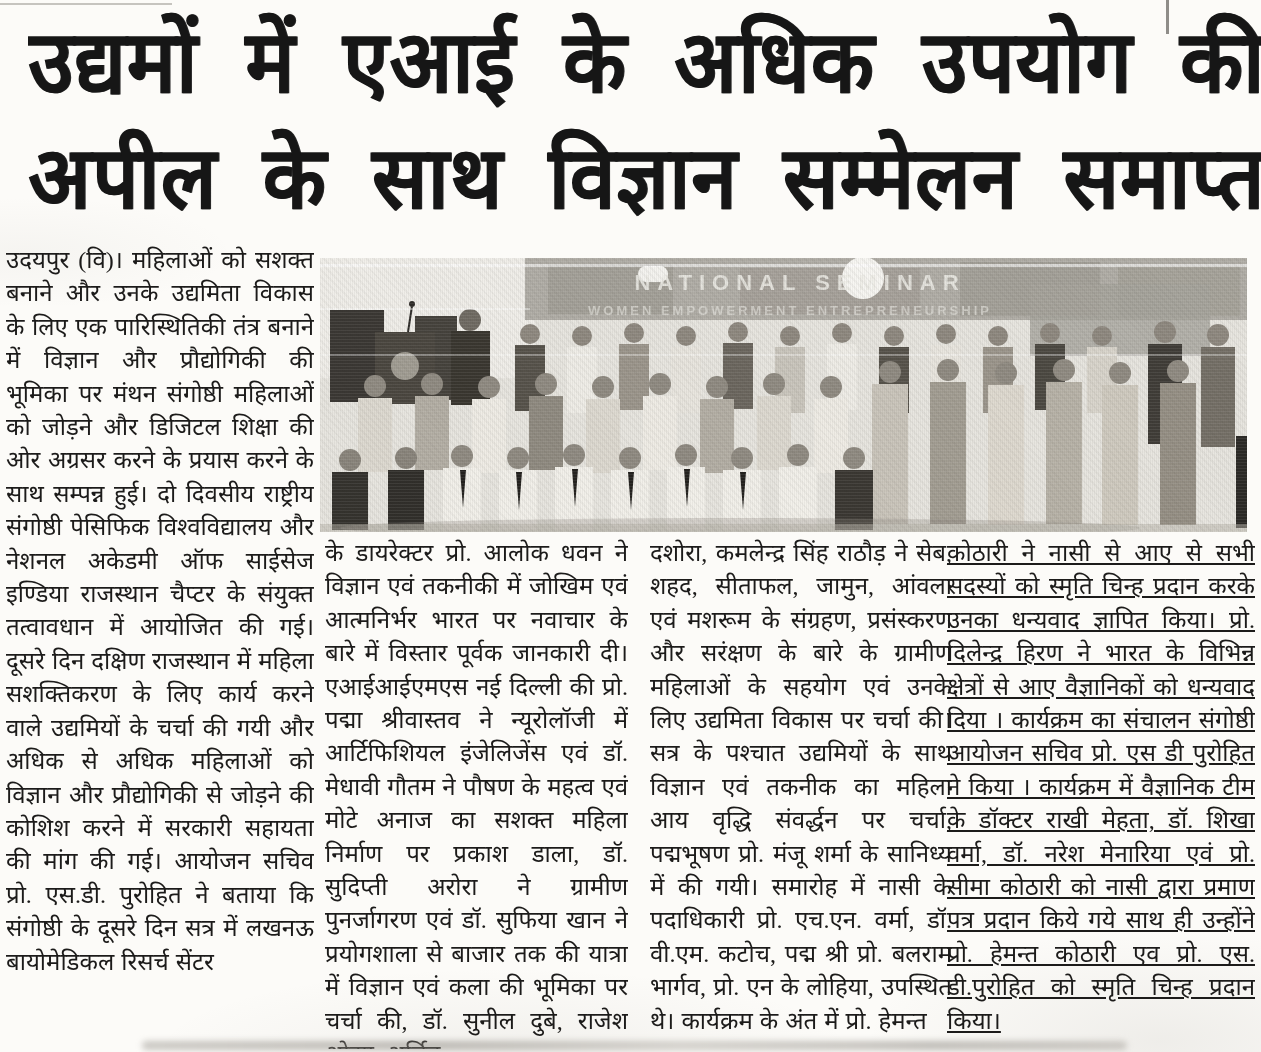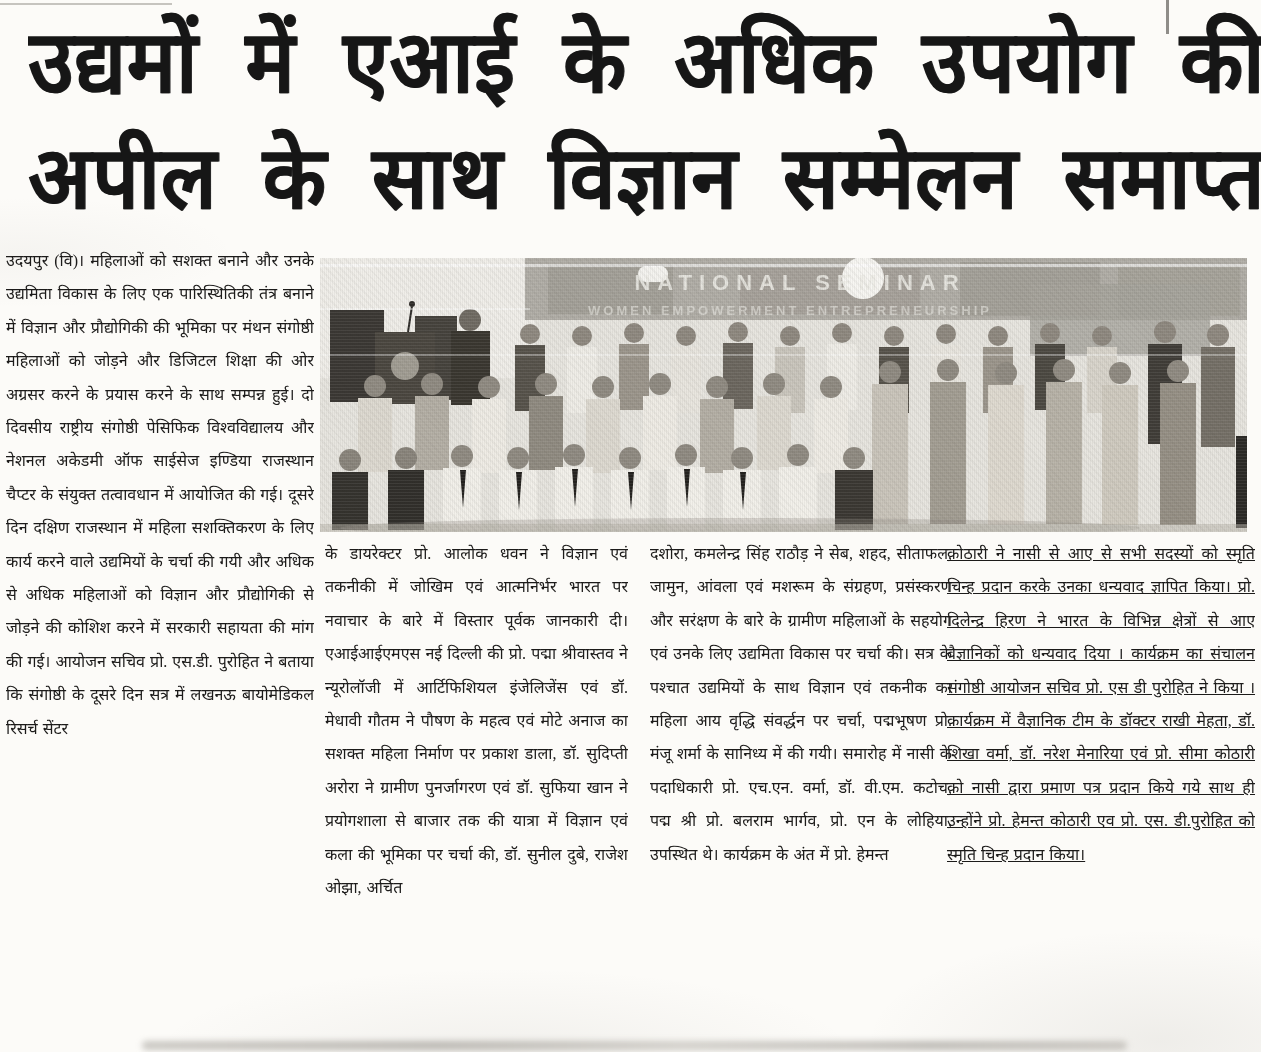--- a/index.html
+++ b/index.html
@@ -18,21 +18,21 @@
   }
   .headline{position:absolute;left:28px;top:2px;width:1237px;}
   .headline-line{
     font-weight:700;color:#161616;font-size:82px;line-height:116px;
     text-align:justify;text-align-last:justify;
     letter-spacing:1px;transform:scaleY(1.06);transform-origin:top left;
     text-shadow:1px 0 0 #2a2a2a;
     white-space:normal;overflow:hidden;max-height:118px;
   }
   .col{
-    position:absolute;color:#1c1b1a;font-size:16px;line-height:33.4px;
+    position:absolute;color:#1c1b1a;font-size:24px;line-height:33.4px;
     text-align:justify;overflow:hidden;word-spacing:1px;
   }
   .col1{left:6px;top:244px;width:308px;height:804px;}
   .col2{left:325px;top:537px;width:303px;height:512px;}
   .col3{left:650px;top:537px;width:302px;height:512px;}
   .col4{left:947px;top:537px;width:308px;height:512px;text-decoration:underline;}
   .photo{
     position:absolute;left:320px;top:258px;width:927px;height:274px;
     background:#e7e5df;overflow:hidden;box-shadow:0 0 0 1px rgba(90,88,82,.25) inset;
   }

